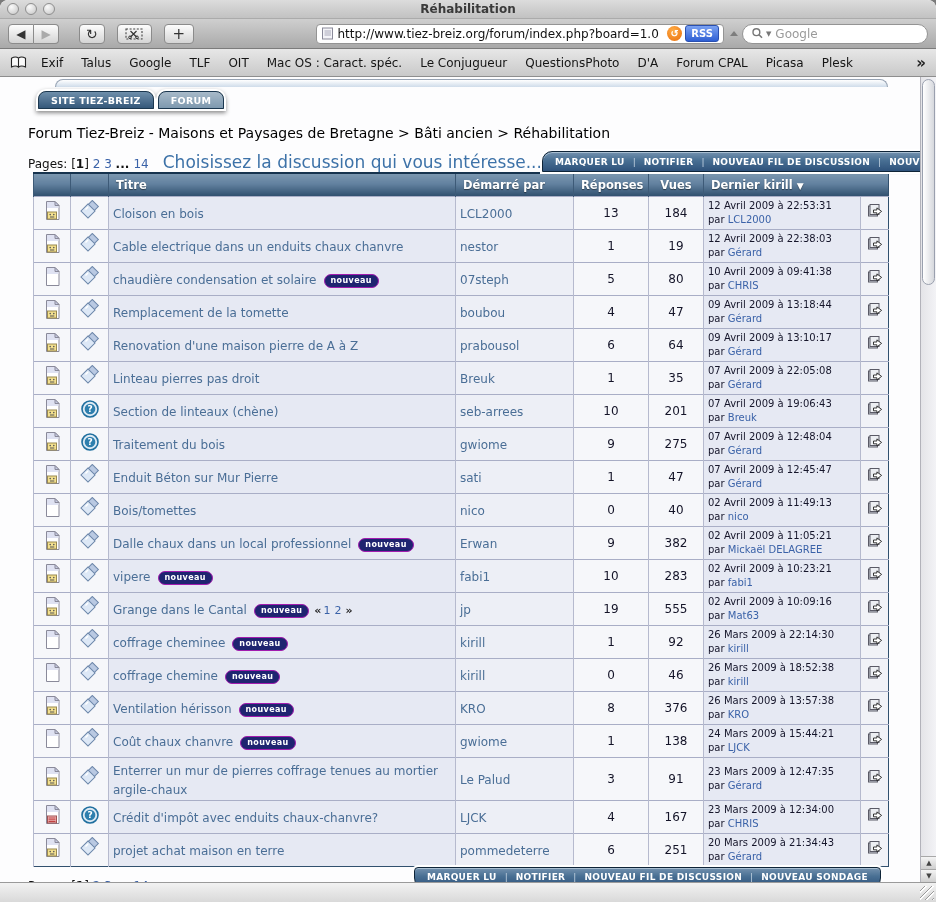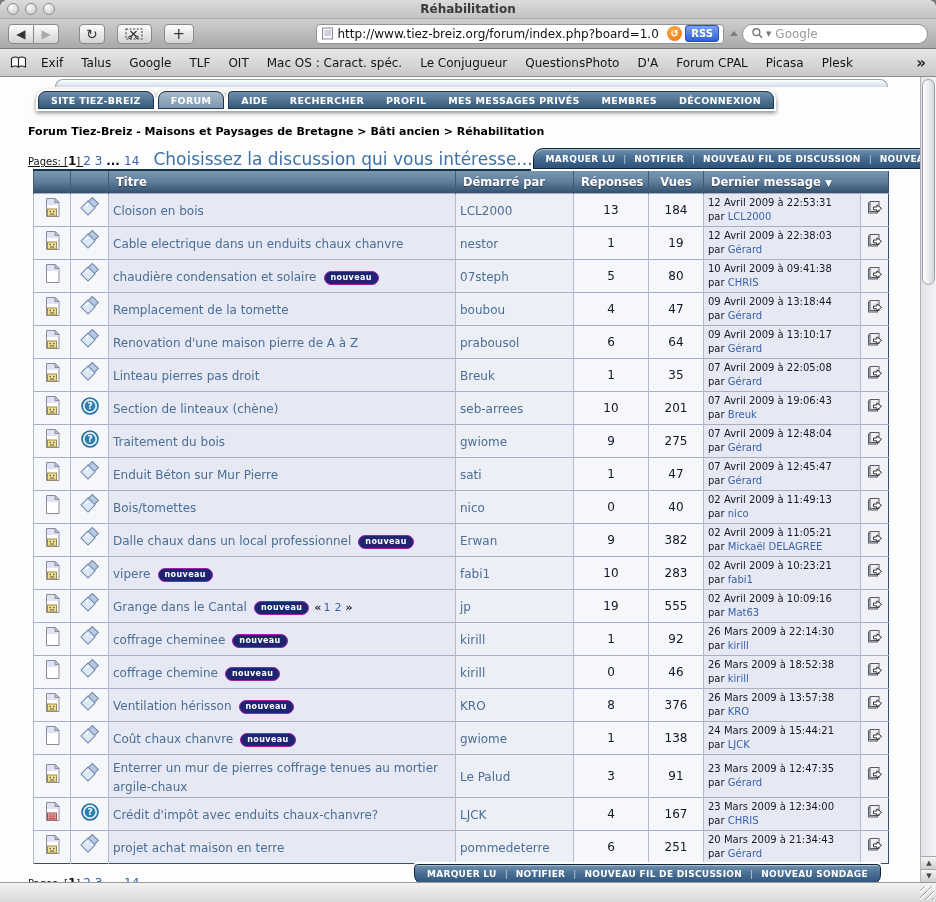--- a/index.html
+++ b/index.html
@@ -67,26 +67,26 @@
   .navwrap { margin:4px 0 0 10px; display:flex; gap:4px; filter:drop-shadow(0 2px 2px rgba(0,0,0,.45)); }
   .nav-tab, .nav-rest { height:18px; display:flex; align-items:center;
             background:linear-gradient(180deg,#6f8fab,#35587a);
             border:1px solid #1c3850; box-shadow:0 0 0 2px #ffffff;
             border-radius:8px 8px 0 0; padding:0 12px;
             color:#fff; font-size:9.5px; font-weight:bold; letter-spacing:.3px; white-space:nowrap; }
   .nav-tab.active { background:linear-gradient(180deg,#a8bac9,#7e99af); }
   .nav-rest { gap:22px; border-radius:4px 8px 0 0; }
   .nav-rest span { cursor:default; }
 
-  .breadcrumb { margin-top:16px; font-size:11px; font-weight:bold; color:#000; }
+  .breadcrumb { margin-top:16px; font-size:14px; font-weight:normal; color:#000; }
 
   .pagesrow { display:flex; margin-top:10px; }
   .pagesrow.top { align-items:flex-end; }
   .pagesrow .left { flex:1; display:flex; align-items:baseline; padding-left:0; }
-  .pg-plain { font-size:10px; color:#111; white-space:pre;text-decoration:underline; }
+  .pg-plain { font-size:12px; color:#111; white-space:pre; }
   .pg-bold  { font-size:12px; color:#111; font-weight:bold; white-space:pre; }
   .pg-link  { font-size:12px; color:#3a62a8; text-decoration:none; white-space:pre; cursor:pointer; }
   .heading { font-size:17px; color:#3d72a8; margin-left:14px; white-space:nowrap; }
 
   .action-bar { height:21px; display:flex; align-items:center; padding:0 12px;
                 background:linear-gradient(180deg,#7391ae 0%,#486f93 45%,#2e527b 100%);
                 border:1px solid #0e2438; box-shadow:0 0 0 2px #fff, 0 1px 2px rgba(0,0,0,.4),
                 inset 0 1px 0 #a9bfd2; }
   .action-bar.top { border-radius:10px 10px 0 0; }
   .action-bar.bottom { border-radius:4px 4px 10px 10px; margin-right:7px; }
@@ -212,28 +212,20 @@
       </span>
     <span class="bm-overflow">»</span>
   </div>
 
   <div class="content">
     <div class="topbox"></div>
 
     <div class="navwrap">
         <span class="nav-tab">SITE TIEZ-BREIZ</span>
         <span class="nav-tab active">FORUM</span>
-        <span class="nav-rest">
-          <span>AIDE</span>
-          <span>RECHERCHER</span>
-          <span>PROFIL</span>
-          <span>MES MESSAGES PRIVÉS</span>
-          <span>MEMBRES</span>
-          <span>DÉCONNEXION</span>
-        </span>
       </div>
 
     <div class="breadcrumb">Forum Tiez-Breiz - Maisons et Paysages de Bretagne &gt; Bâti ancien &gt; Réhabilitation</div>
 
     <div class="pagesrow top">
       <div class="left">
         <span><span class="pg-plain">Pages: [</span><span class="pg-bold">1</span><span class="pg-plain">] </span><a class="pg-link">2 </a><a class="pg-link">3 </a><span class="pg-bold">... </span><a class="pg-link">14</a></span>
         <span class="heading">Choisissez la discussion qui vous intéresse...</span>
       </div>
       <div class="action-bar top">
@@ -260,21 +252,21 @@
       </colgroup>
       <thead>
         <tr>
           <th></th>
           <th></th>
           <th>Titre</th>
           <th>Démarré par</th>
           <th class="center">Réponses</th>
           <th class="center">Vues</th>
           <th colspan="2">
-            <span>Dernier message</span>
+            <span>Dernier kirill</span>
             <span style="font-size:9px;">▼</span>
           </th>
         </tr>
       </thead>
       <tbody>
           <tr>
             <td class="c-icon1"><svg width="17" height="21" viewBox="0 0 17 21">
                 <path d="M2.5 1.5 H11 L15 5.5 V19.5 H2.5 Z" fill="#ffffff" stroke="#8a8a9a"></path>
                 <path d="M3 2 H10.8 L14.5 5.7 V8 H3 Z" fill="#dfe2f2"></path>
                 <path d="M11 1.5 L15 5.5 H11 Z" fill="#c6cbe2" stroke="#8a8a9a"></path>

